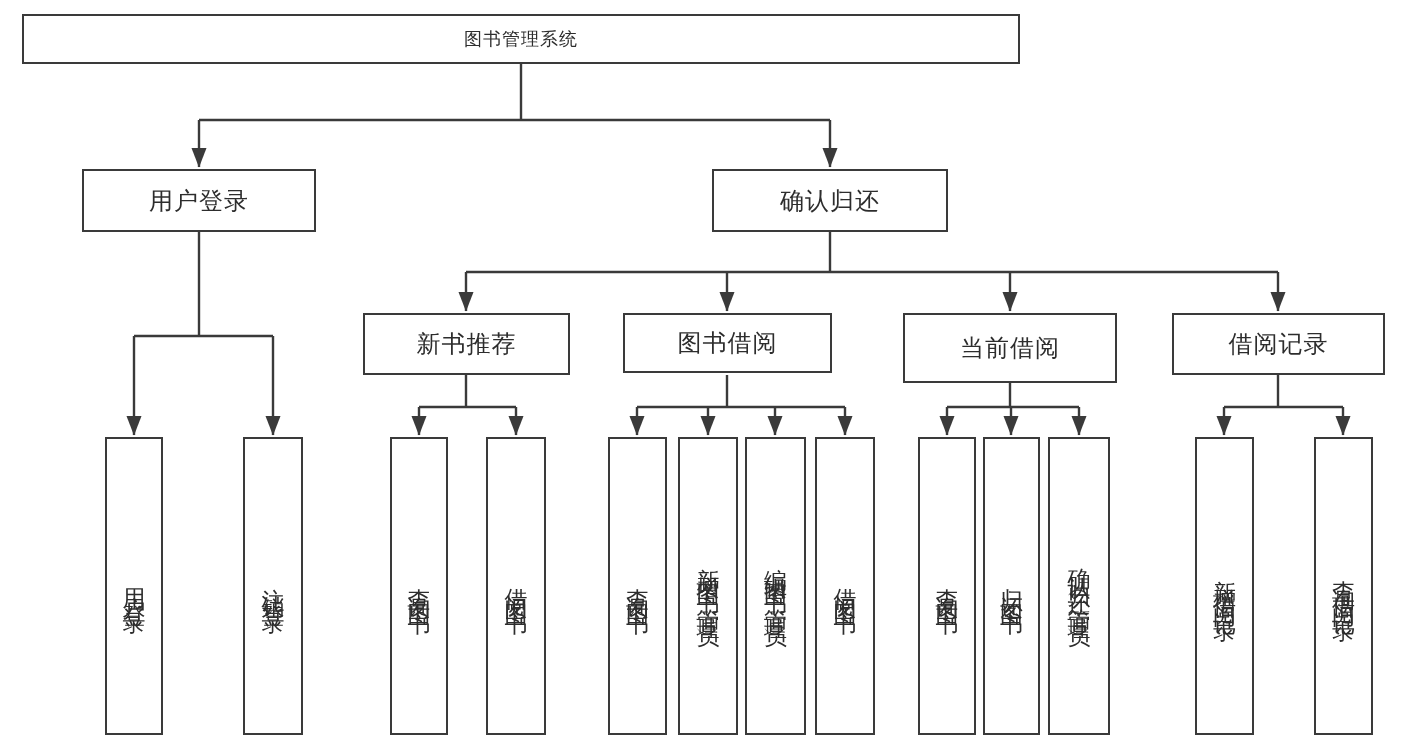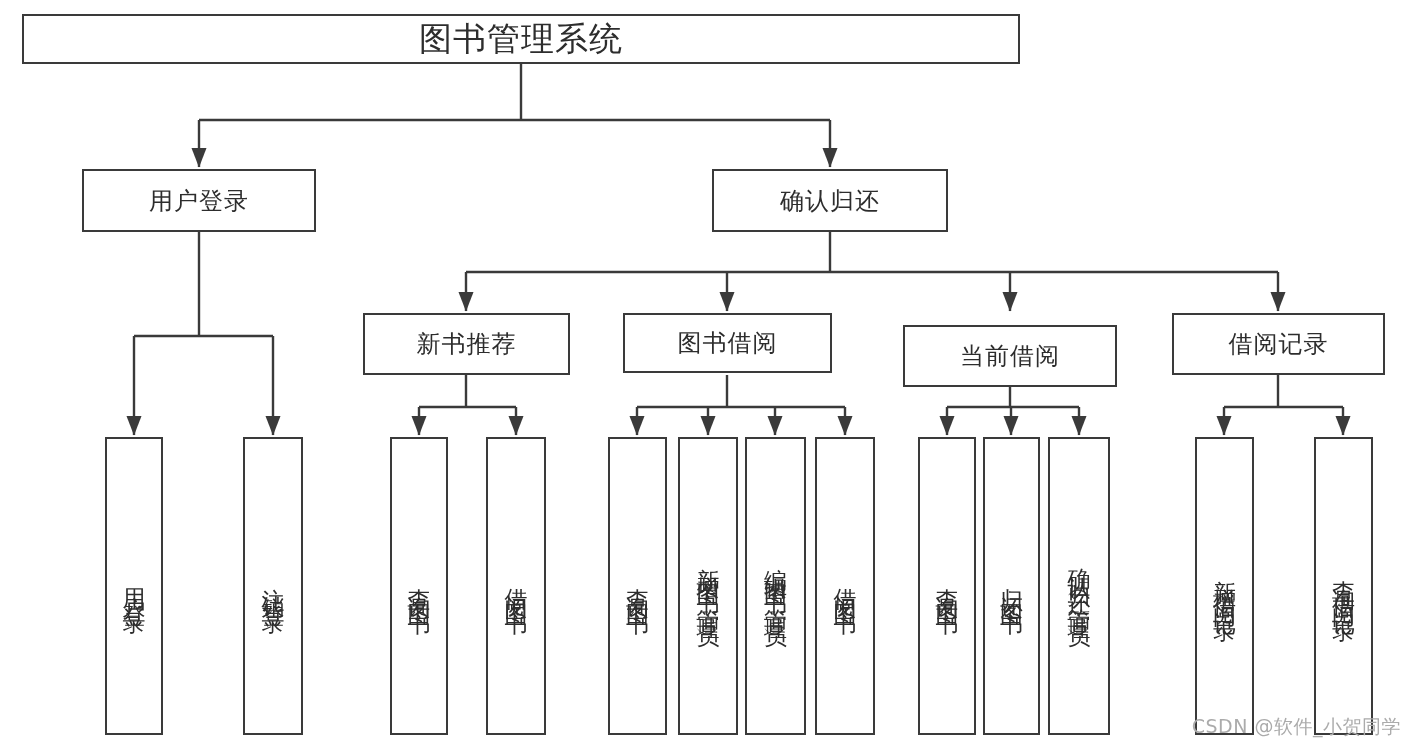--- a/index.html
+++ b/index.html
@@ -23,21 +23,21 @@
   .connectors marker path{fill:var(--line);stroke:none;}
   .node{
     position:absolute;z-index:2;
     box-sizing:border-box;
     background:var(--bg);
     border:2.5px solid var(--line);
     color:var(--text);
     display:flex;align-items:center;justify-content:center;
   }
   .node.h{font-size:24px;letter-spacing:1px;}
-  .node.root{font-size:33px;justify-content:center;}
+  .node.root{font-size:18px;justify-content:center;}
   .vlbl{
     writing-mode:vertical-rl;
     text-orientation:upright;
     font-size:23px;
     letter-spacing:0.35em;
     line-height:1;
     white-space:nowrap;
   }
   .watermark{
     position:absolute;z-index:3;
@@ -106,21 +106,21 @@
   <div class="node h" style="left:712px;top:169px;width:236px;height:63px;">
     <span>确认归还</span>
   </div>
 
   <div class="node h" style="left:363px;top:313px;width:207px;height:62px;font-family:Liberation Mono, monospace;">
     <span>新书推荐</span>
   </div>
   <div class="node h" style="left:623px;top:313px;width:209px;height:60px;">
     <span>图书借阅</span>
   </div>
-  <div class="node h" style="left:903px;top:325px;width:214px;height:62px;">
+  <div class="node h" style="left:903px;top:313px;width:214px;height:70px;">
     <span>当前借阅</span>
   </div>
   <div class="node h" style="left:1172px;top:313px;width:213px;height:62px;">
     <span>借阅记录</span>
   </div>
 
   <div class="node v" style="left:105px;top:437px;width:58px;height:298px;">
     <span class="vlbl">用户登录</span>
   </div>
   <div class="node v" style="left:243px;top:437px;width:60px;height:298px;">
@@ -157,15 +157,14 @@
     <span class="vlbl">确认归还（管理员）</span>
   </div>
 
   <div class="node v" style="left:1195px;top:437px;width:59px;height:298px;">
     <span class="vlbl">新增借阅记录</span>
   </div>
   <div class="node v" style="left:1314px;top:437px;width:59px;height:298px;">
     <span class="vlbl">查询借阅记录</span>
   </div>
 
-  <div class="watermark">CSDN @软件_小贺同学</div>
 
 </div>
 
 </body></html>

